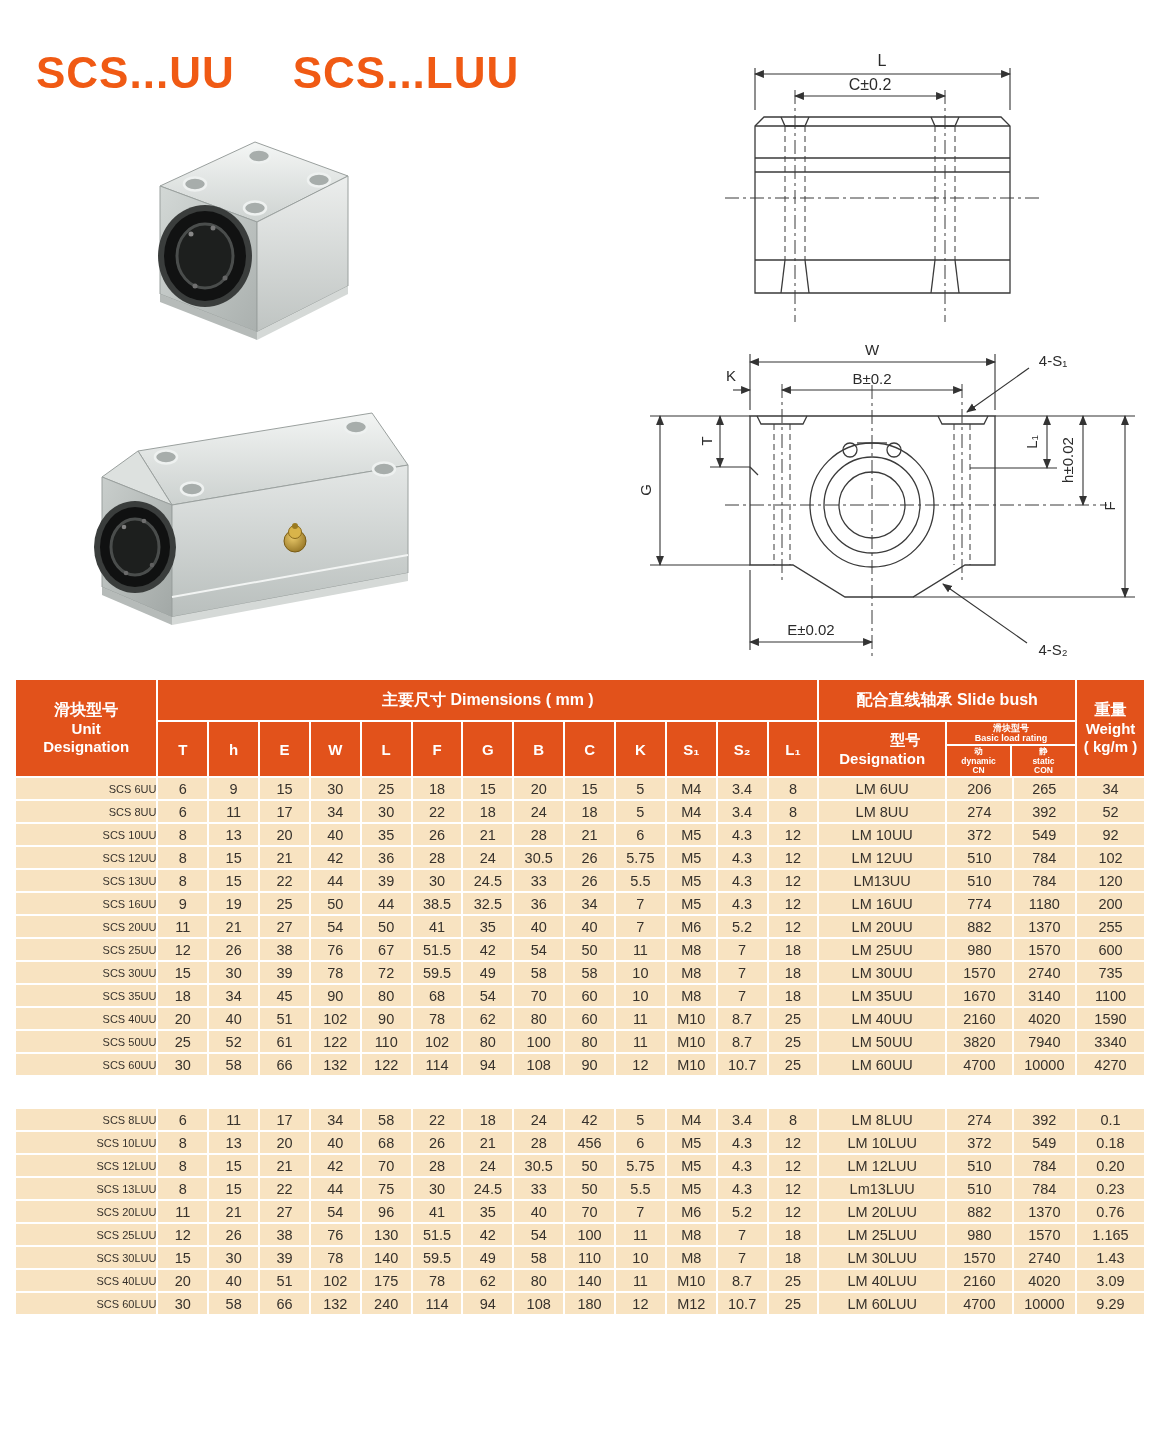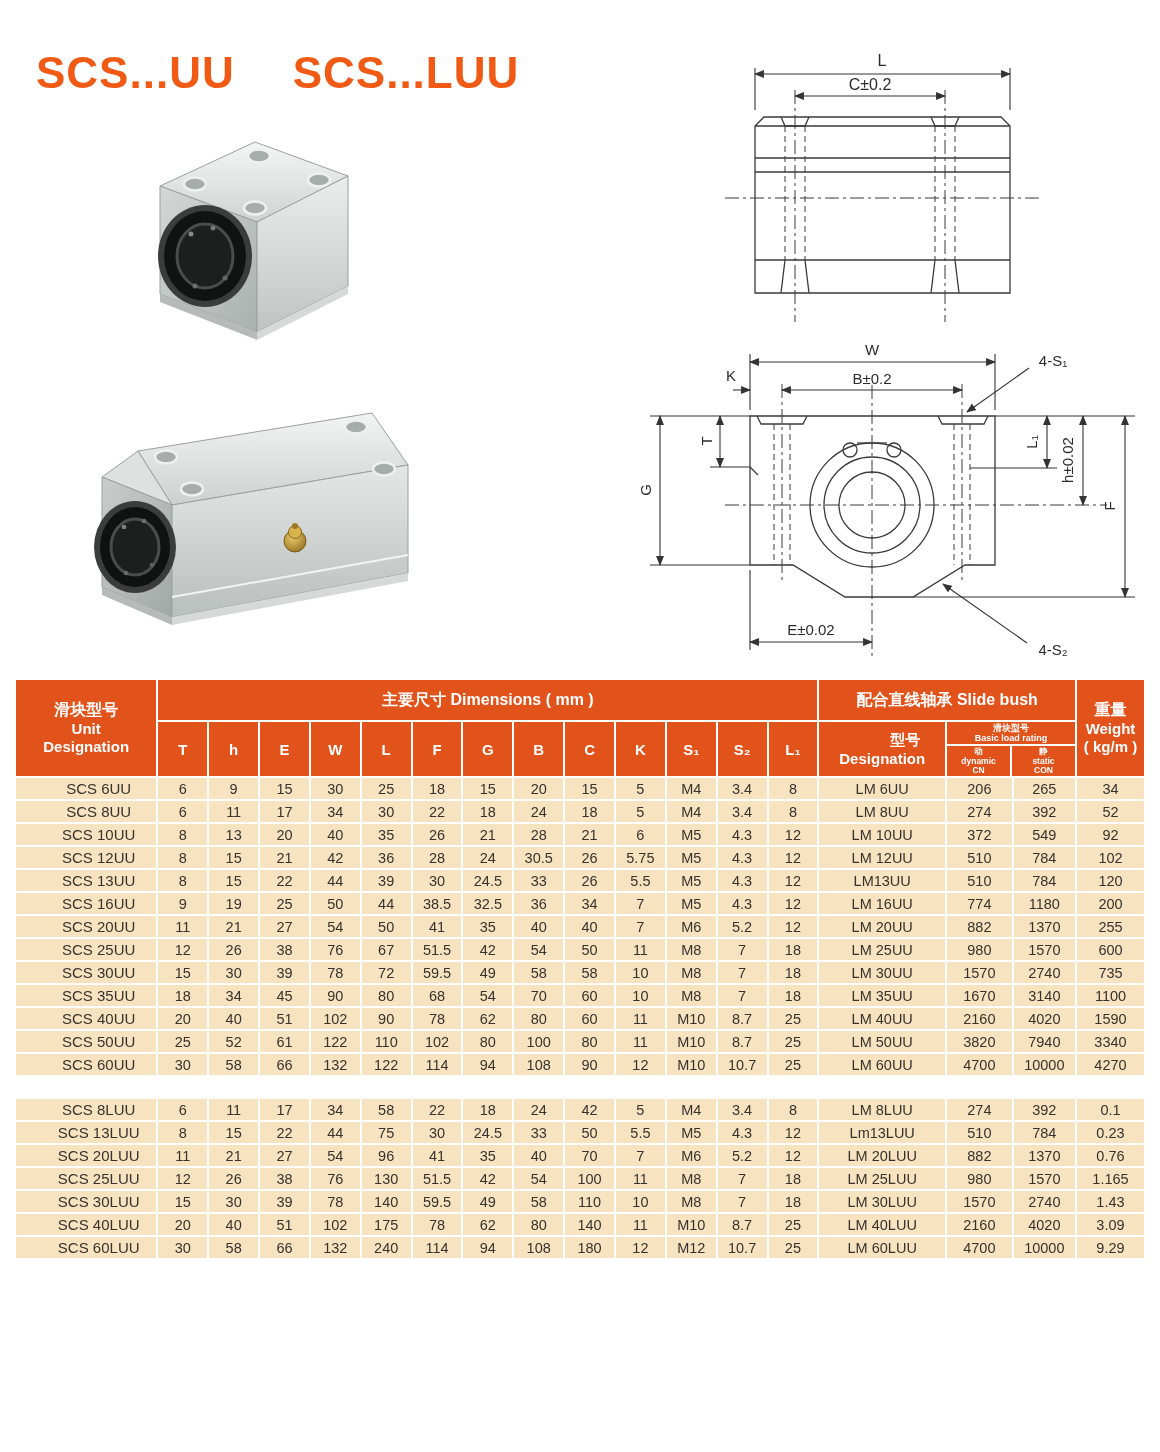--- a/index.html
+++ b/index.html
@@ -13,34 +13,34 @@
 
   
   .abs { position:absolute; }
 
   
   .tables { position:absolute; left:14px; top:678px; width:1132px; }
   table.tbl { border-collapse:collapse; table-layout:fixed; width:1132px; }
   .tbl th, .tbl td { border:2px solid #ffffff; padding:0; }
   .tbl th { background:#e2521b; color:#ffffff; font-weight:bold; text-align:center; vertical-align:middle; }
   .tbl td { background:#f8e3c1; color:#37322c; font-size:14.5px; text-align:center; height:21px; vertical-align:middle; }
-  .tbl td.des { text-align:center; padding-left:25px; font-size:15px; }
+  .tbl td.des { text-align:right; padding-left:25px; font-size:11px; }
   thead tr.t1 { height:42px; } thead tr.t2 { height:43px; }
   .h-des .zh, .h-wt .zh { font-size:16px; line-height:1.25; }
   .h-des .en, .h-wt .en { font-size:15px; line-height:1.2; }
   .h-dim, .h-sb { font-size:16px; }
   .h-sub { font-size:15px; }
   .h-lm .zh2 { font-size:15px; line-height:1.3;margin-left:46px; }
   .h-lm .en2 { font-size:15px; line-height:1.2; }
   .h-blr { vertical-align:top; }
   .blr-top { border-bottom:2px solid #fff; font-size:9px; line-height:1.12; padding:1px 0; font-weight:bold; }
   .blr-bot { display:flex; }
   .blr-cell { flex:1; font-size:8.5px; line-height:1.1; padding:1px 0; }
   .blr-cell.first { border-right:2px solid #fff; }
-  .tbl2 { margin-top:20px; }
+  .tbl2 { margin-top:30px; }
 </style>
 </head>
 <body>
 
 <div class="page">
 
   <div class="title"><span>SCS...UU</span><span class="gap"></span><span>SCS...LUU</span></div>
 
   <svg class="abs" style="left:105px;top:128px" width="265" height="220" viewBox="0 0 265 220">
     <defs>
@@ -601,20 +601,60 @@
             <td>5</td>
             <td>M4</td>
             <td>3.4</td>
             <td>8</td>
             <td>LM 8LUU</td>
             <td>274</td>
             <td>392</td>
             <td>0.1</td>
           </tr>
           <tr>
+            <td class="des">SCS 10LUU</td>
+            <td>8</td>
+            <td>13</td>
+            <td>20</td>
+            <td>40</td>
+            <td>68</td>
+            <td>26</td>
+            <td>21</td>
+            <td>28</td>
+            <td>456</td>
+            <td>6</td>
+            <td>M5</td>
+            <td>4.3</td>
+            <td>12</td>
+            <td>LM 10LUU</td>
+            <td>372</td>
+            <td>549</td>
+            <td>0.18</td>
+          </tr>
+          <tr>
+            <td class="des">SCS 12LUU</td>
+            <td>8</td>
+            <td>15</td>
+            <td>21</td>
+            <td>42</td>
+            <td>70</td>
+            <td>28</td>
+            <td>24</td>
+            <td>30.5</td>
+            <td>50</td>
+            <td>5.75</td>
+            <td>M5</td>
+            <td>4.3</td>
+            <td>12</td>
+            <td>LM 12LUU</td>
+            <td>510</td>
+            <td>784</td>
+            <td>0.20</td>
+          </tr>
+          <tr>
             <td class="des">SCS 13LUU</td>
             <td>8</td>
             <td>15</td>
             <td>22</td>
             <td>44</td>
             <td>75</td>
             <td>30</td>
             <td>24.5</td>
             <td>33</td>
             <td>50</td>

